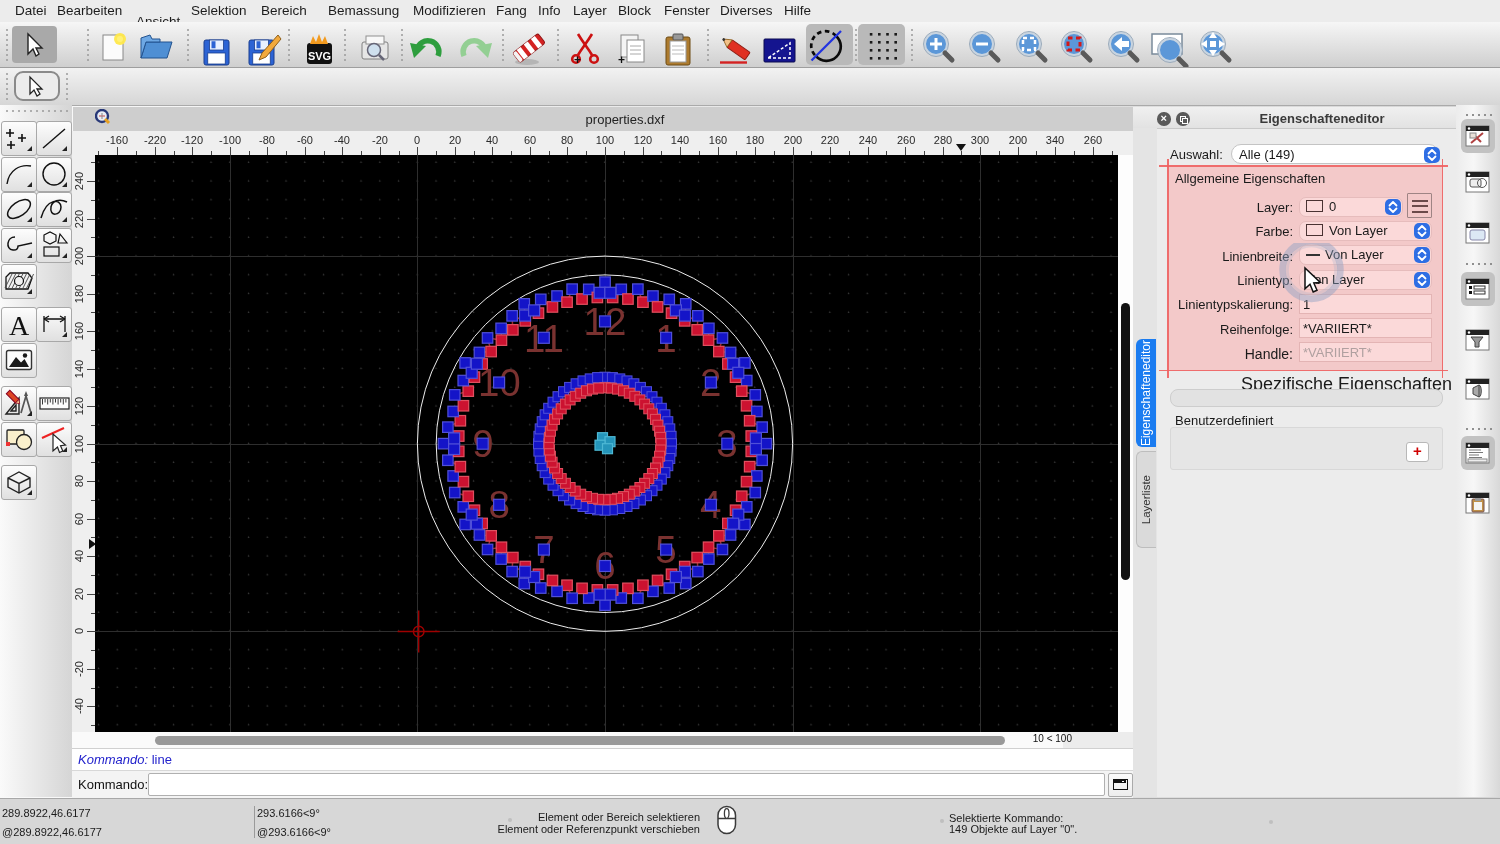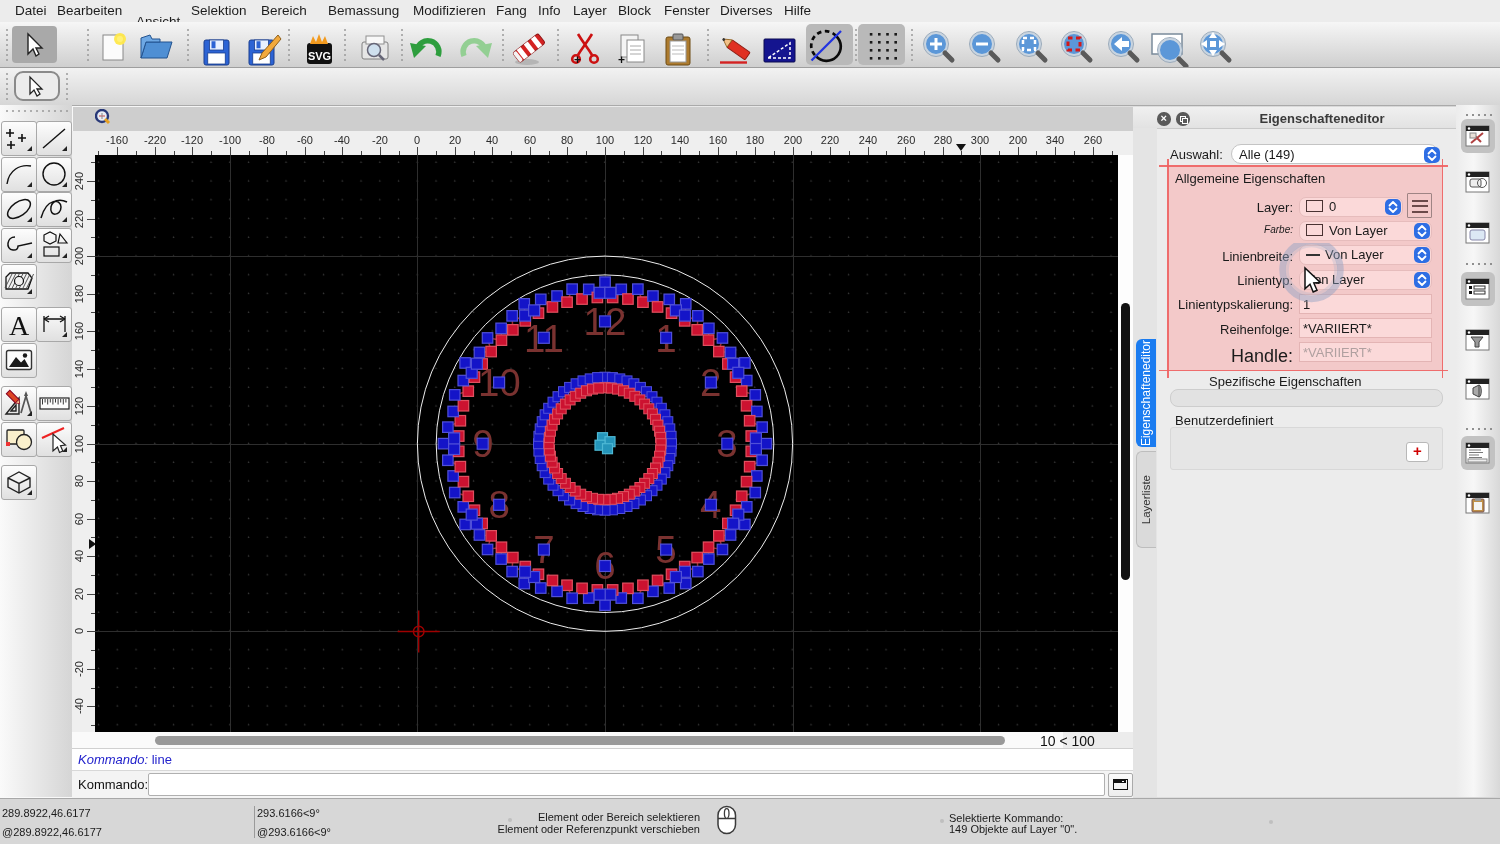--- a/index.html
+++ b/index.html
@@ -398,20 +398,21 @@
         </svg>
       </div>
     </div>
 <div style="position:absolute;left:73px;top:107px;width:1060px;height:24px;background:#cecece"></div>
     <svg width="16" height="16" style="position:absolute;left:95px;top:109px">
       <circle cx="7" cy="7" r="6" fill="#e8ecf4" stroke="#283878" stroke-width="2.4"></circle>
       <line x1="10" y1="10" x2="14" y2="14" stroke="#e8a020" stroke-width="3"></line>
       <line x1="4" y1="7" x2="10" y2="7" stroke="#c44" stroke-width="1"></line>
       <line x1="7" y1="4" x2="7" y2="10" stroke="#888" stroke-width="1"></line>
     </svg>
+    <div style="position:absolute;left:400px;top:112px;width:450px;text-align:center;font-size:13px;color:#222">properties.dxf</div>
     <div style="position:absolute;left:95px;top:131px;width:1038px;height:24px;background:#efefef;overflow:hidden">
       <div style="position:absolute;left:-3px;top:3px;width:50px;text-align:center;font-size:11px;color:#2a2a2a">-160</div>
       <div style="position:absolute;left:35px;top:3px;width:50px;text-align:center;font-size:11px;color:#2a2a2a">-220</div>
       <div style="position:absolute;left:72px;top:3px;width:50px;text-align:center;font-size:11px;color:#2a2a2a">-120</div>
       <div style="position:absolute;left:110px;top:3px;width:50px;text-align:center;font-size:11px;color:#2a2a2a">-100</div>
       <div style="position:absolute;left:147px;top:3px;width:50px;text-align:center;font-size:11px;color:#2a2a2a">-80</div>
       <div style="position:absolute;left:185px;top:3px;width:50px;text-align:center;font-size:11px;color:#2a2a2a">-60</div>
       <div style="position:absolute;left:222px;top:3px;width:50px;text-align:center;font-size:11px;color:#2a2a2a">-40</div>
       <div style="position:absolute;left:260px;top:3px;width:50px;text-align:center;font-size:11px;color:#2a2a2a">-20</div>
       <div style="position:absolute;left:297px;top:3px;width:50px;text-align:center;font-size:11px;color:#2a2a2a">0</div>
@@ -872,21 +873,21 @@
           <line x1="418.7" y1="610.5" x2="418.7" y2="652.5"></line>
           <circle cx="418.7" cy="631.5" r="5.3"></circle>
         </g>
       </svg>
     </div>
     <div style="position:absolute;left:1118px;top:155px;width:15px;height:577px;background:#fdfdfd"></div>
     <div style="position:absolute;left:1121px;top:303px;width:9px;height:277px;background:#111;border-radius:5px"></div>
     <div style="position:absolute;left:72px;top:732px;width:1061px;height:16px;background:#fafafa"></div>
     <div style="position:absolute;left:1063px;top:732px;width:70px;height:16px;background:#ececec"></div>
     <div style="position:absolute;left:155px;top:736px;width:850px;height:9px;background:#999;border-radius:5px"></div>
-    <div style="position:absolute;left:1040px;top:733px;width:92px;text-align:left;font-size:14px;color:#111">10 &lt; 100</div>
+    <div style="position:absolute;left:980px;top:733px;width:92px;text-align:right;font-size:10px;color:#111">10 &lt; 100</div>
     <div style="position:absolute;left:72px;top:748px;width:1061px;height:22px;background:#fff;border-top:1px solid #d0d0d0">
       <span style="position:absolute;left:6px;top:3px;font-size:13px;color:#2222cc"><i>Kommando:</i> line</span>
     </div>
     <div style="position:absolute;left:72px;top:770px;width:1061px;height:27px;background:#f4f4f4;border-top:1px solid #d8d8d8">
       <span style="position:absolute;left:6px;top:6px;font-size:13px;color:#111">Kommando:</span>
       <span style="position:absolute;left:76px;top:2px;width:955px;height:21px;background:#fff;border:1px solid #b0b0b0;border-radius:2px"></span>
       <span style="position:absolute;left:1036px;top:2px;width:23px;height:22px;background:linear-gradient(#fbfbfb,#ededed);border:1px solid #aaa;border-radius:2px">
         <span style="position:absolute;left:4px;top:5px;width:13px;height:9px;border:1.5px solid #111"></span>
         <span style="position:absolute;left:4px;top:5px;width:13px;height:3.5px;background:#111"></span>
         <span style="position:absolute;left:13px;top:6.5px;width:1.5px;height:1px;background:#fff"></span>
@@ -914,26 +915,26 @@
         <path d="M4.5 9.5 L8 13 L11.5 9.5" fill="none" stroke="#fff" stroke-width="1.8" stroke-linecap="round" stroke-linejoin="round"></path>
       </svg>
     </div>
     <div style="position:absolute;left:1168.5px;top:167px;width:273px;height:202.5px;background:#f3c9c9"></div>
     <div style="position:absolute;left:1159px;top:165.2px;width:289px;height:1.8px;background:rgba(240,95,95,0.9)"></div>
     <div style="position:absolute;left:1159px;top:369.5px;width:289px;height:1.8px;background:rgba(240,95,95,0.9)"></div>
     <div style="position:absolute;left:1167.2px;top:159px;width:1.8px;height:219px;background:rgba(240,95,95,0.9)"></div>
     <div style="position:absolute;left:1441.5px;top:159px;width:1.8px;height:219px;background:rgba(240,95,95,0.9)"></div>
     <div style="position:absolute;left:1175px;top:170.5px;font-size:13px;color:#1a1a1a;">Allgemeine Eigenschaften</div>
     <div style="position:absolute;left:1100px;top:200px;width:193px;text-align:right;font-size:13px;color:#1a1a1a;">Layer:</div>
-    <div style="position:absolute;left:1100px;top:224px;width:193px;text-align:right;font-size:10px;color:#1a1a1a;font-style:italic;">Farbe:</div>
+    <div style="position:absolute;left:1100px;top:224px;width:193px;text-align:right;font-size:13px;color:#1a1a1a;">Farbe:</div>
     <div style="position:absolute;left:1100px;top:249px;width:193px;text-align:right;font-size:13px;color:#1a1a1a;">Linienbreite:</div>
     <div style="position:absolute;left:1100px;top:273px;width:193px;text-align:right;font-size:13px;color:#1a1a1a;">Linientyp:</div>
     <div style="position:absolute;left:1100px;top:297px;width:193px;text-align:right;font-size:13px;color:#1a1a1a;">Linientypskalierung:</div>
     <div style="position:absolute;left:1100px;top:322px;width:193px;text-align:right;font-size:13px;color:#1a1a1a;">Reihenfolge:</div>
-    <div style="position:absolute;left:1100px;top:346px;width:193px;text-align:right;font-size:18px;color:#1a1a1a;">Handle:</div>
+    <div style="position:absolute;left:1100px;top:346px;width:193px;text-align:right;font-size:14px;color:#1a1a1a;">Handle:</div>
     <div style="position:absolute;left:1299px;top:197px;width:104px;height:20px;background:#fbd9d9;border:1px solid #e6bcbc;border-radius:7px;box-sizing:border-box;font-size:13px;color:#1a1a1a;line-height:18px;padding-left:6px"><span style="display:inline-block;width:15px;height:10px;background:transparent;border:1.3px solid #4a3232;margin-right:6px;vertical-align:-1px"></span>0</div>
     <div style="position:absolute;left:1385px;top:199px;width:16px;height:16px;border-radius:5px;background:#2e6ee4">
       <svg width="16" height="16" style="position:absolute;left:0;top:0">
         <path d="M4.5 6.5 L8 3 L11.5 6.5" fill="none" stroke="#fff" stroke-width="1.8" stroke-linecap="round" stroke-linejoin="round"></path>
         <path d="M4.5 9.5 L8 13 L11.5 9.5" fill="none" stroke="#fff" stroke-width="1.8" stroke-linecap="round" stroke-linejoin="round"></path>
       </svg>
     </div>
     <div style="position:absolute;left:1407px;top:193px;width:25px;height:25px;border:1px solid #9e8484;border-radius:1px;box-sizing:border-box">
       <div style="margin:5.5px 3.5px 0">
         <div style="height:2.2px;background:#6b4a4a;margin-bottom:3.4px"></div>
@@ -958,21 +959,21 @@
     <div style="position:absolute;left:1299px;top:270px;width:133px;height:20px;background:#fbd9d9;border:1px solid #e6bcbc;border-radius:7px;box-sizing:border-box;font-size:13px;color:#1a1a1a;line-height:18px;padding-left:6px">Von Layer</div>
     <div style="position:absolute;left:1414px;top:272px;width:16px;height:16px;border-radius:5px;background:#2e6ee4">
       <svg width="16" height="16" style="position:absolute;left:0;top:0">
         <path d="M4.5 6.5 L8 3 L11.5 6.5" fill="none" stroke="#fff" stroke-width="1.8" stroke-linecap="round" stroke-linejoin="round"></path>
         <path d="M4.5 9.5 L8 13 L11.5 9.5" fill="none" stroke="#fff" stroke-width="1.8" stroke-linecap="round" stroke-linejoin="round"></path>
       </svg>
     </div>
     <div style="position:absolute;left:1299px;top:294px;width:133px;height:20px;background:#fbd9d9;border:1px solid #e3b4b4;font-size:13px;color:#1a1a1a;line-height:20px;padding-left:3px;box-sizing:border-box">1</div>
     <div style="position:absolute;left:1299px;top:318px;width:133px;height:20px;background:#fbd9d9;border:1px solid #e3b4b4;font-size:13px;color:#1a1a1a;line-height:20px;padding-left:3px;box-sizing:border-box">*VARIIERT*</div>
     <div style="position:absolute;left:1299px;top:342px;width:133px;height:20px;background:#fbd9d9;border:1px solid #e3b4b4;font-size:13px;color:#b0a0a0;line-height:20px;padding-left:3px;box-sizing:border-box">*VARIIERT*</div>
-    <div style="position:absolute;left:1209px;top:374px;font-size:13px;color:#1a1a1a;text-align:right;">Spezifische Eigenschaften</div>
+    <div style="position:absolute;left:1241px;top:374px;font-size:18px;color:#1a1a1a;text-align:right;">Spezifische Eigenschaften</div>
     <div style="position:absolute;left:1170px;top:389px;width:271px;height:16px;background:#e2e2e2;border:1px solid #cdcdcd;border-radius:8px"></div>
     <div style="position:absolute;left:1175px;top:413px;font-size:13px;color:#1a1a1a;">Benutzerdefiniert</div>
     <div style="position:absolute;left:1170px;top:427px;width:271px;height:41px;background:#e6e6e6;border:1px solid #d8d8d8;border-radius:3px"></div>
     <div style="position:absolute;left:1406px;top:442px;width:21px;height:18px;background:#fff;border:1px solid #b8b8b8;border-radius:3px;color:#d00000;font-size:15px;font-weight:bold;text-align:center;line-height:16px">+</div>
     <svg width="80" height="80" style="position:absolute;left:1276px;top:243px">
       <circle cx="35.5" cy="27" r="29" fill="none" stroke="rgba(140,160,195,0.45)" stroke-width="6.5"></circle>
       <circle cx="35.5" cy="27" r="24.5" fill="none" stroke="rgba(150,170,200,0.25)" stroke-width="3.5"></circle>
       <path d="M29 25 L29 45.8 L34 41.2 L37.2 49 L41 47.3 L37.8 40 L44.3 39.5 Z" fill="#fff" stroke="#111" stroke-width="1.5"></path>
     </svg>
 <div style="position:absolute;left:1456px;top:105px;width:44px;height:692px;background:linear-gradient(90deg,#ececec,#f7f7f7 40%,#d8d8d8)"></div>

